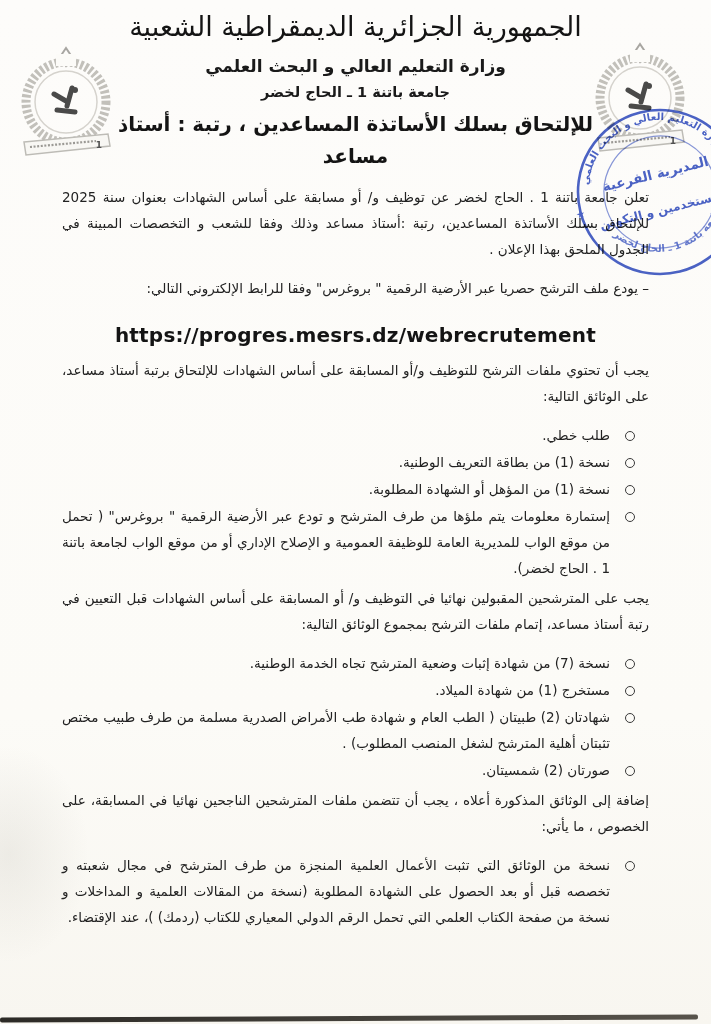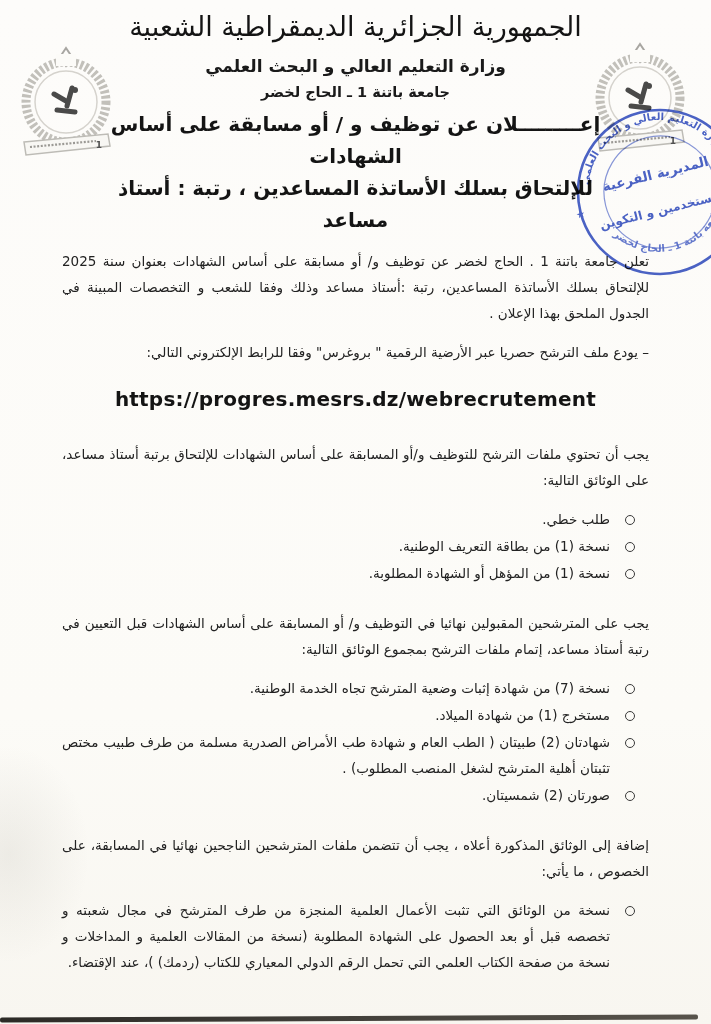--- a/index.html
+++ b/index.html
@@ -34,21 +34,21 @@
     transform:rotate(-14deg);opacity:.92;mix-blend-mode:multiply;z-index:5;
   }
   
   .content{margin:0 62px;font-size:13.5px;line-height:1.92;}
   .p-intro{text-align:justify;margin-top:13px;}
   .p-submit{text-align:right;margin-top:6px;padding-left:14px;}
   .url-line{
     direction:ltr;text-align:center;
     font-size:20px;font-weight:bold;color:#141414;letter-spacing:0.2px;
   }
-  .sec-heading{text-align:justify;margin-top:24px;}
+  .sec-heading{text-align:justify;margin-top:4px;}
   ul.doc-list{list-style:none;margin:4px 0 0;padding:0 14px 0 0;}
   ul.doc-list li{
     position:relative;padding-right:25px;margin-top:1px;text-align:justify;
   }
   .ring{
     position:absolute;right:0;top:8px;width:8px;height:8px;
     border:1.6px solid #3a3a3a;border-radius:50%;background:transparent;
   }
   
   .scan-edge{
@@ -112,21 +112,20 @@
     <text x="90" y="76" text-anchor="middle" font-size="13.5" font-weight="bold" fill="#3b55c4">المديرية الفرعية</text>
     <text x="90" y="112" text-anchor="middle" font-size="12" font-weight="bold" fill="#3b55c4">للمستخدمين و التكوين</text>
     <text x="12" y="96" font-size="10" fill="#3b55c4">★</text>
     <text x="160" y="96" font-size="10" fill="#3b55c4">★</text>
   </svg>
 
   <div class="h-republic">الجمهورية الجزائرية الديمقراطية الشعبية</div>
   <div class="h-ministry">وزارة التعليم العالي و البحث العلمي</div>
   <div class="h-university">جامعة باتنة 1 ـ الحاج لخضر</div>
   <div class="h-title">
-    <div>إعـــــــــلان عن توظيف و / أو مسابقة على أساس الشهادات</div>
     <div>للإلتحاق بسلك الأساتذة المساعدين ، رتبة : أستاذ مساعد</div>
   </div>
 
   <div class="content">
 
     <p class="p-intro">تعلن جامعة باتنة 1 . الحاج لخضر عن توظيف و/ أو مسابقة على أساس الشهادات بعنوان سنة 2025 للإلتحاق بسلك الأساتذة المساعدين، رتبة :أستاذ مساعد وذلك وفقا للشعب و التخصصات المبينة في الجدول الملحق بهذا الإعلان .</p>
     <p class="p-submit">– يودع ملف الترشح  حصريا عبر الأرضية الرقمية " بروغرس" وفقا للرابط الإلكتروني التالي:</p>
     <div class="url-line">https://progres.mesrs.dz/webrecrutement</div>
 
     <p class="sec-heading">يجب أن تحتوي ملفات الترشح للتوظيف و/أو المسابقة على أساس الشهادات للإلتحاق برتبة أستاذ مساعد، على الوثائق التالية:</p>
@@ -140,20 +139,24 @@
         <li>
           <span class="ring"></span>
           <span>نسخة (1) من بطاقة التعريف الوطنية.</span>
         </li>
 
         <li>
           <span class="ring"></span>
           <span>نسخة (1) من المؤهل أو الشهادة المطلوبة.</span>
         </li>
 
+        <li>
+          <span class="ring"></span>
+          <span>إستمارة معلومات يتم ملؤها من طرف المترشح و تودع عبر الأرضية الرقمية " بروغرس" ( تحمل من موقع الواب للمديرية العامة للوظيفة العمومية و الإصلاح الإداري أو من موقع الواب لجامعة باتنة 1 . الحاج لخضر).</span>
+        </li>
       </ul>
 
     <p class="sec-heading">يجب على المترشحين المقبولين نهائيا في التوظيف و/ أو المسابقة على أساس الشهادات  قبل التعيين في  رتبة أستاذ مساعد، إتمام ملفات الترشح بمجموع الوثائق التالية:</p>
     <ul class="doc-list">
 
         <li>
           <span class="ring"></span>
           <span>نسخة (7) من شهادة إثبات وضعية المترشح تجاه الخدمة الوطنية.</span>
         </li>
 

